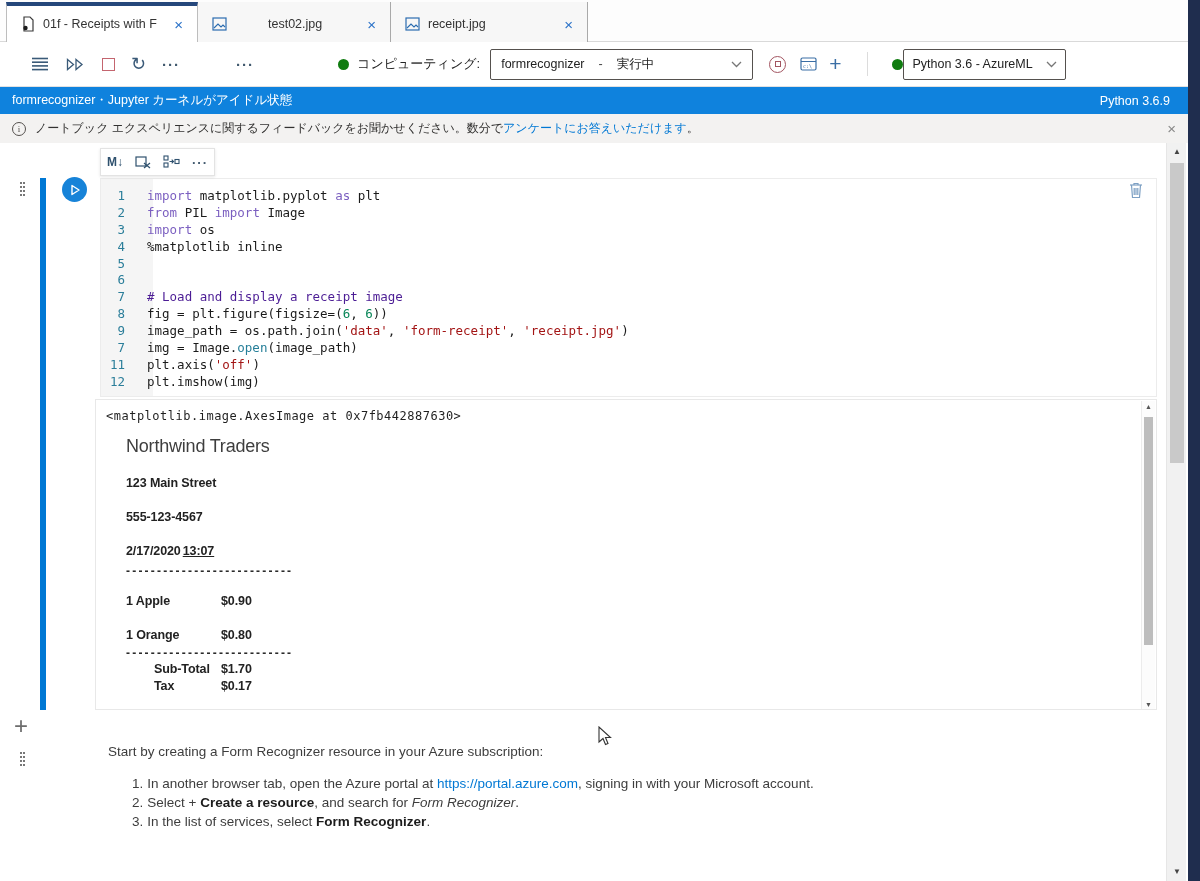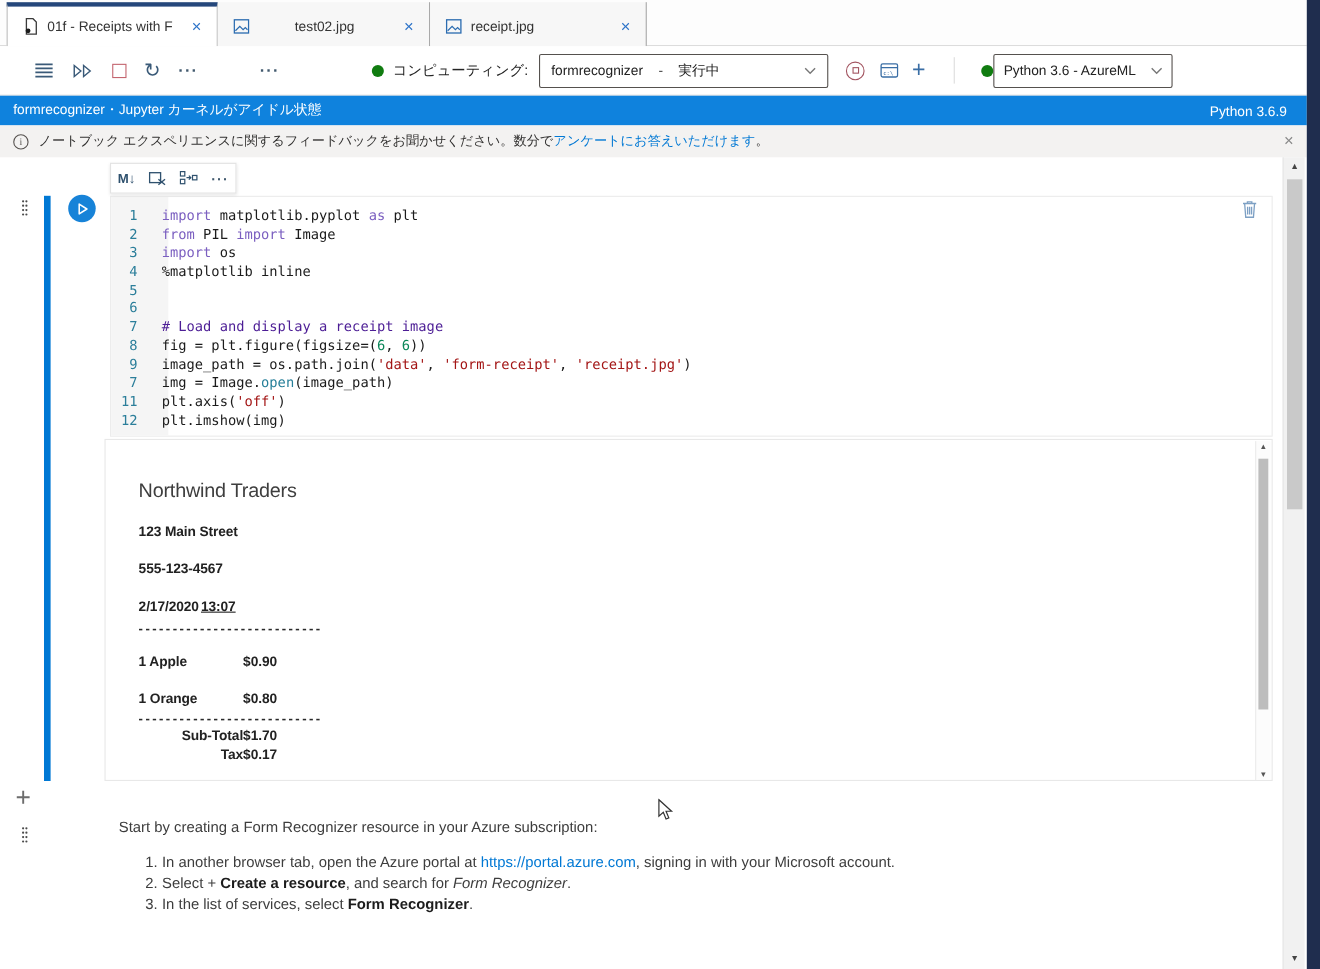--- a/index.html
+++ b/index.html
@@ -93,21 +93,21 @@
     font-size:12px; letter-spacing:.5px; color:#1f1f1f; }
   .receipt { position:absolute; left:30px; top:0; width:320px; color:#222;
     font-weight:bold; font-size:12.5px; letter-spacing:-.1px; }
   .rc { position:absolute; left:0; }
   .rc-store { top:36px; font-size:18px; font-weight:400; color:#3e3e3e; letter-spacing:-.2px; }
   .rc-addr { top:76px; } .rc-phone { top:110px; } .rc-date { top:144px; }
   .rc-dash1 { top:164px; } .rc-item1 { top:194px; } .rc-item2 { top:228px; }
   .rc-dash2 { top:246px; } .rc-sub { top:262px; } .rc-tax { top:279px; }
   .rc-dash { font-weight:bold; letter-spacing:2.2px; font-size:12px; color:#2a2a2a; }
   .col-name { display:inline-block; width:95px; }
-  .col-ind { display:inline-block; width:67px; margin-left:28px;text-align:right; }
+  .col-ind { display:inline-block; width:67px; margin-left:28px; }
   .rc-time { margin-left:2px;text-decoration:underline; }
   .out-scroll { position:absolute; right:1px; top:1px; width:14px; height:309px; background:#fcfcfc;
     border-left:1px solid #ececec; }
   .out-scroll .arrow { position:absolute; left:0; width:13px; text-align:center; font-size:7px; color:#555; }
   .out-scroll .thumb { position:absolute; left:2px; top:16px; width:9px; height:228px; background:#bdbdbd; }
 
   
   .add-plus { position:absolute; left:14px; top:712px; font-size:24px; font-weight:300; color:#6d6d6d; }
   .md { position:absolute; left:108px; top:744px; width:940px; color:#3d3d3d; }
   .md h2 { font-size:21px; font-weight:400; color:#151515; margin-bottom:20px; letter-spacing:.2px; }
@@ -295,20 +295,21 @@
           <path d="M6 4 V2.5 h4 V4"></path>
           <path d="M3.5 4 l1 12.5 h7 l1 -12.5"></path>
       <line x1="6.2" y1="7" x2="6.2" y2="14"></line>
           <line x1="8" y1="7" x2="8" y2="14"></line>
           <line x1="9.8" y1="7" x2="9.8" y2="14"></line>
         </g>
       </svg>
   </div>
 
   <div class="output-box">
+    <div class="repr">&lt;matplotlib.image.AxesImage at 0x7fb442887630&gt;</div>
     <div class="receipt">
       <div class="rc rc-store">Northwind Traders</div>
       <div class="rc rc-addr">123 Main Street</div>
       <div class="rc rc-phone">555-123-4567</div>
       <div class="rc rc-date">
         <span>2/17/2020</span><span class="rc-time">13:07</span>
       </div>
       <div class="rc rc-dash1 rc-dash">---------------------------</div>
       <div class="rc rc-item1">
         <span class="col-name">1 Apple</span><span>$0.90</span>

